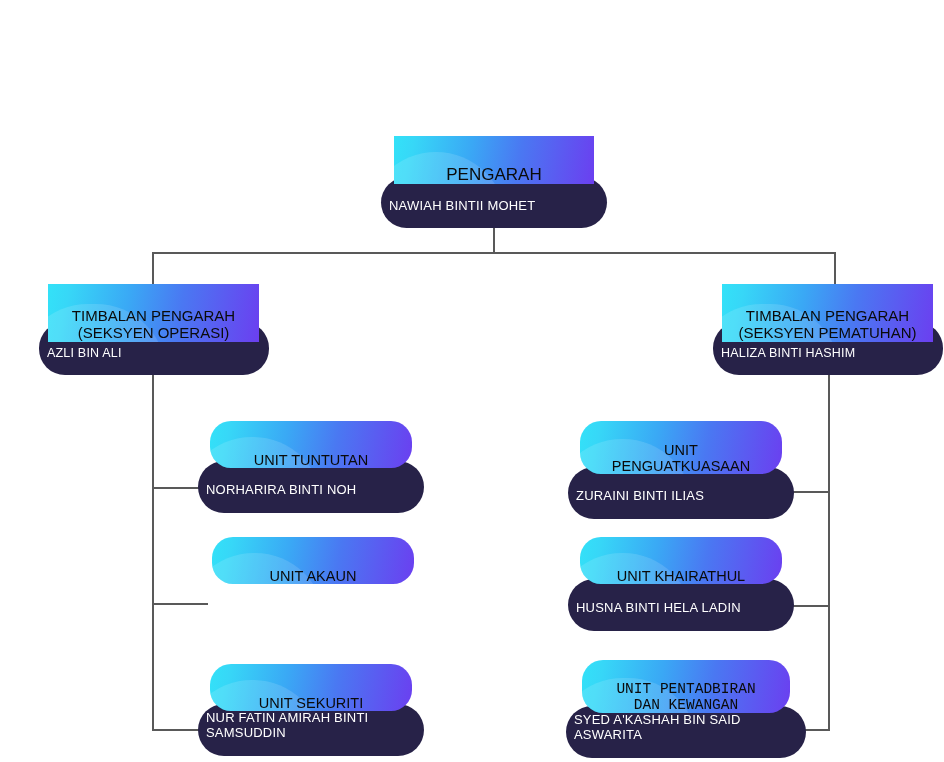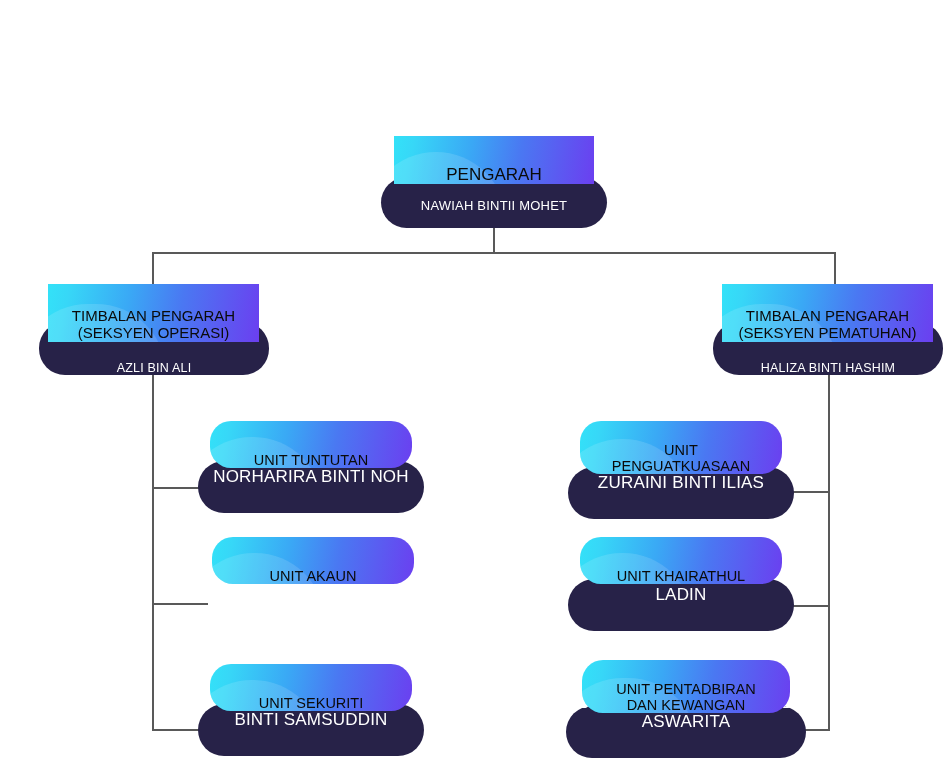--- a/index.html
+++ b/index.html
@@ -38,21 +38,20 @@
     background: #272248;
     border-radius: 26px;
     display: flex;
     align-items: flex-end;
     justify-content: center;
     box-sizing: border-box;
     z-index: 1;
   }
   .node-name {
     color: #ffffff;
-    text-align: center;
     letter-spacing: .2px;
     line-height: 1.15;
     width: 100%;
     box-sizing: border-box;
     padding: 0 8px;
   }
   .node-header {
     position: absolute;
     top: 0;
     background: linear-gradient(100deg, #33e2f8 0%, #37d7f7 10%, #3aa8f5 38%, #4a78f2 62%, #6b3ff0 100%);
@@ -88,32 +87,32 @@
     white-space: pre-line;
   }
 
   
   .lvl-1 .node-pill  { width: 226px; height: 51px; }
   .lvl-1 .node-name  { font-size: 13px; padding-bottom: 14px; }
   .lvl-1 .node-header{ left: 13px; width: 200px; height: 48px; }
   .lvl-1 .node-title { font-size: 17px; }
 
   .lvl-2 .node-pill  { width: 230px; height: 53px; }
-  .lvl-2 .node-name  { font-size: 12.5px; }
+  .lvl-2 .node-name  { font-size: 12.5px; padding-bottom: 15px; }
   .lvl-2 .node-header{ left: 9px; width: 211px; height: 58px; }
   .lvl-2 .node-title { font-size: 15px; font-weight: normal; }
 
   .lvl-3 .node-pill  { width: 226px; height: 52px; }
-  .lvl-3 .node-name  { font-size: 17px; padding-bottom: 26px; }
+  .lvl-3 .node-name  { font-size: 13px; padding-bottom: 15px; }
   .lvl-3 .node-header{ left: 12px; width: 202px; height: 47px; border-radius: 21px; }
   .lvl-3 .node-title { font-size: 14.5px; }
 
   .lvl-3.two-line .node-header { height: 53px; }
   .lvl-3.wide .node-pill { width: 240px; }
-  .lvl-3.wide .node-header { width: 208px; left: 16px; }
+  .lvl-3.wide .node-header { width: 208px; left: 16px; font-family: Liberation Mono, monospace; }
 </style>
 </head>
 <body>
 
 <div id="chart-canvas">
 
   <div class="line line-v" style="left:493px; top:227px; height:27px;"></div>
 
   <div class="line line-h" style="left:152px; top:252px; width:684px;"></div>
 

